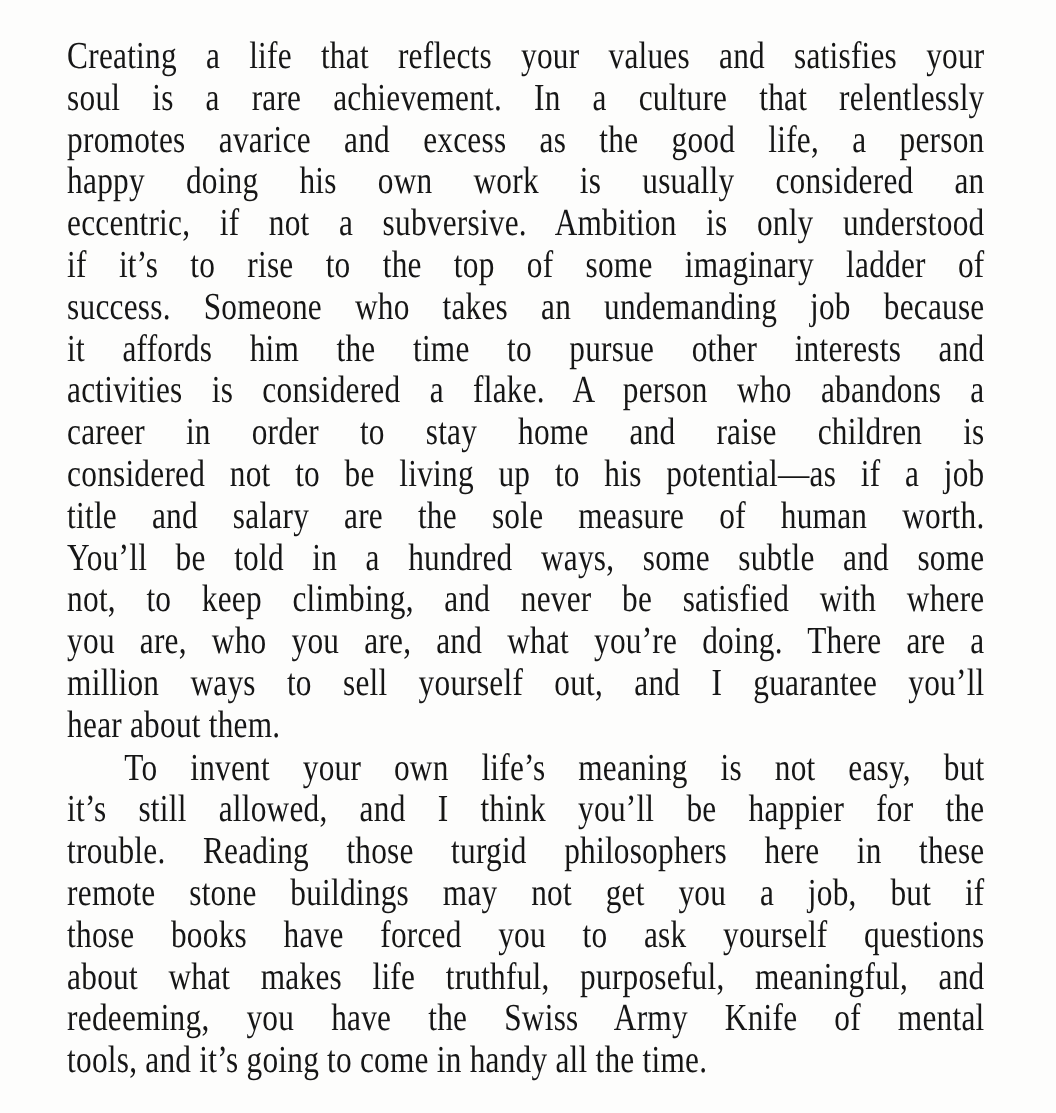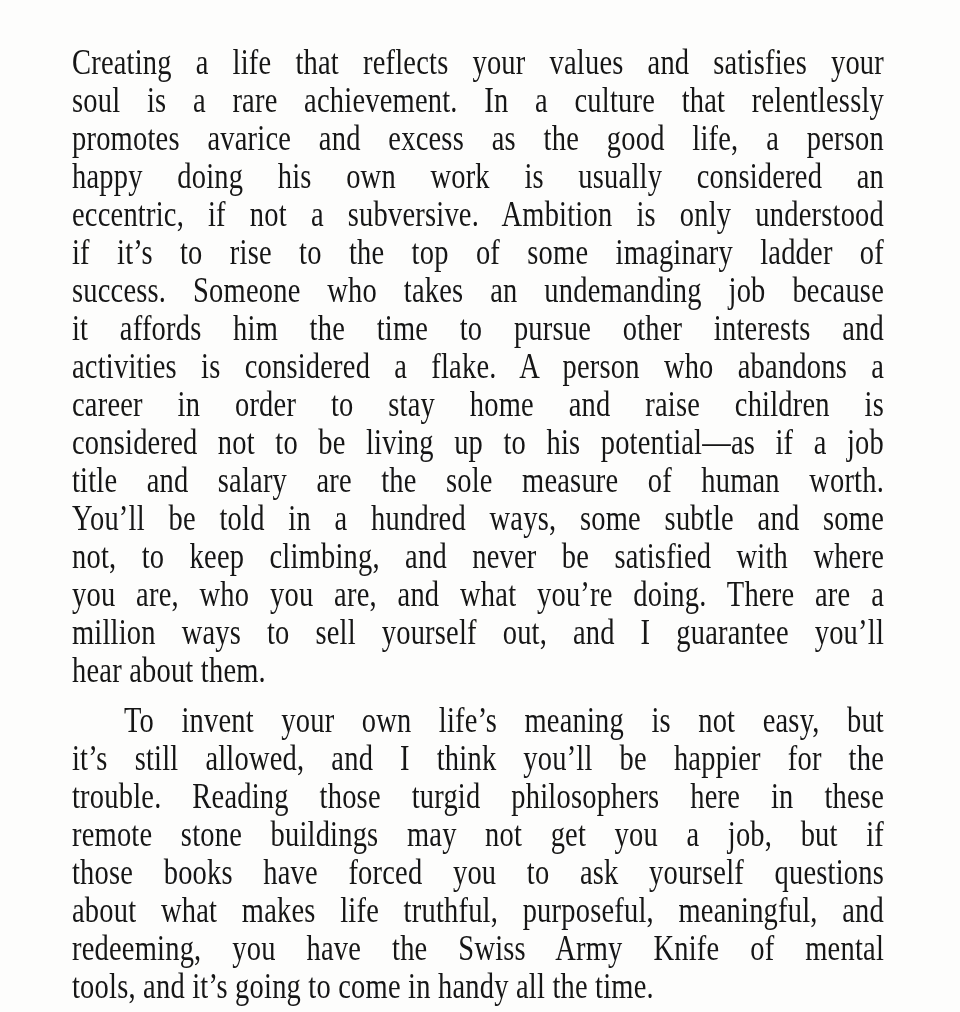--- a/index.html
+++ b/index.html
@@ -9,21 +9,21 @@
     height: 1012px;
     background: #fdfdfc;
     overflow: hidden;
   }
   .text-block {
     position: absolute;
     left: 60px;
     top: 32px;
     width: 836px;
   }
-  .para { margin: 12px; padding: 0; }
+  .para { margin: 1px; padding: 0; }
   .line {
     font-family: "Liberation Serif", "DejaVu Serif", serif;
     font-size: 28.5px;
     line-height: 38px;
     color: #161616;
     text-align: justify;
     text-align-last: justify;
     transform: scaleY(1.22);
     transform-origin: 50% 50%;
     white-space: nowrap;

